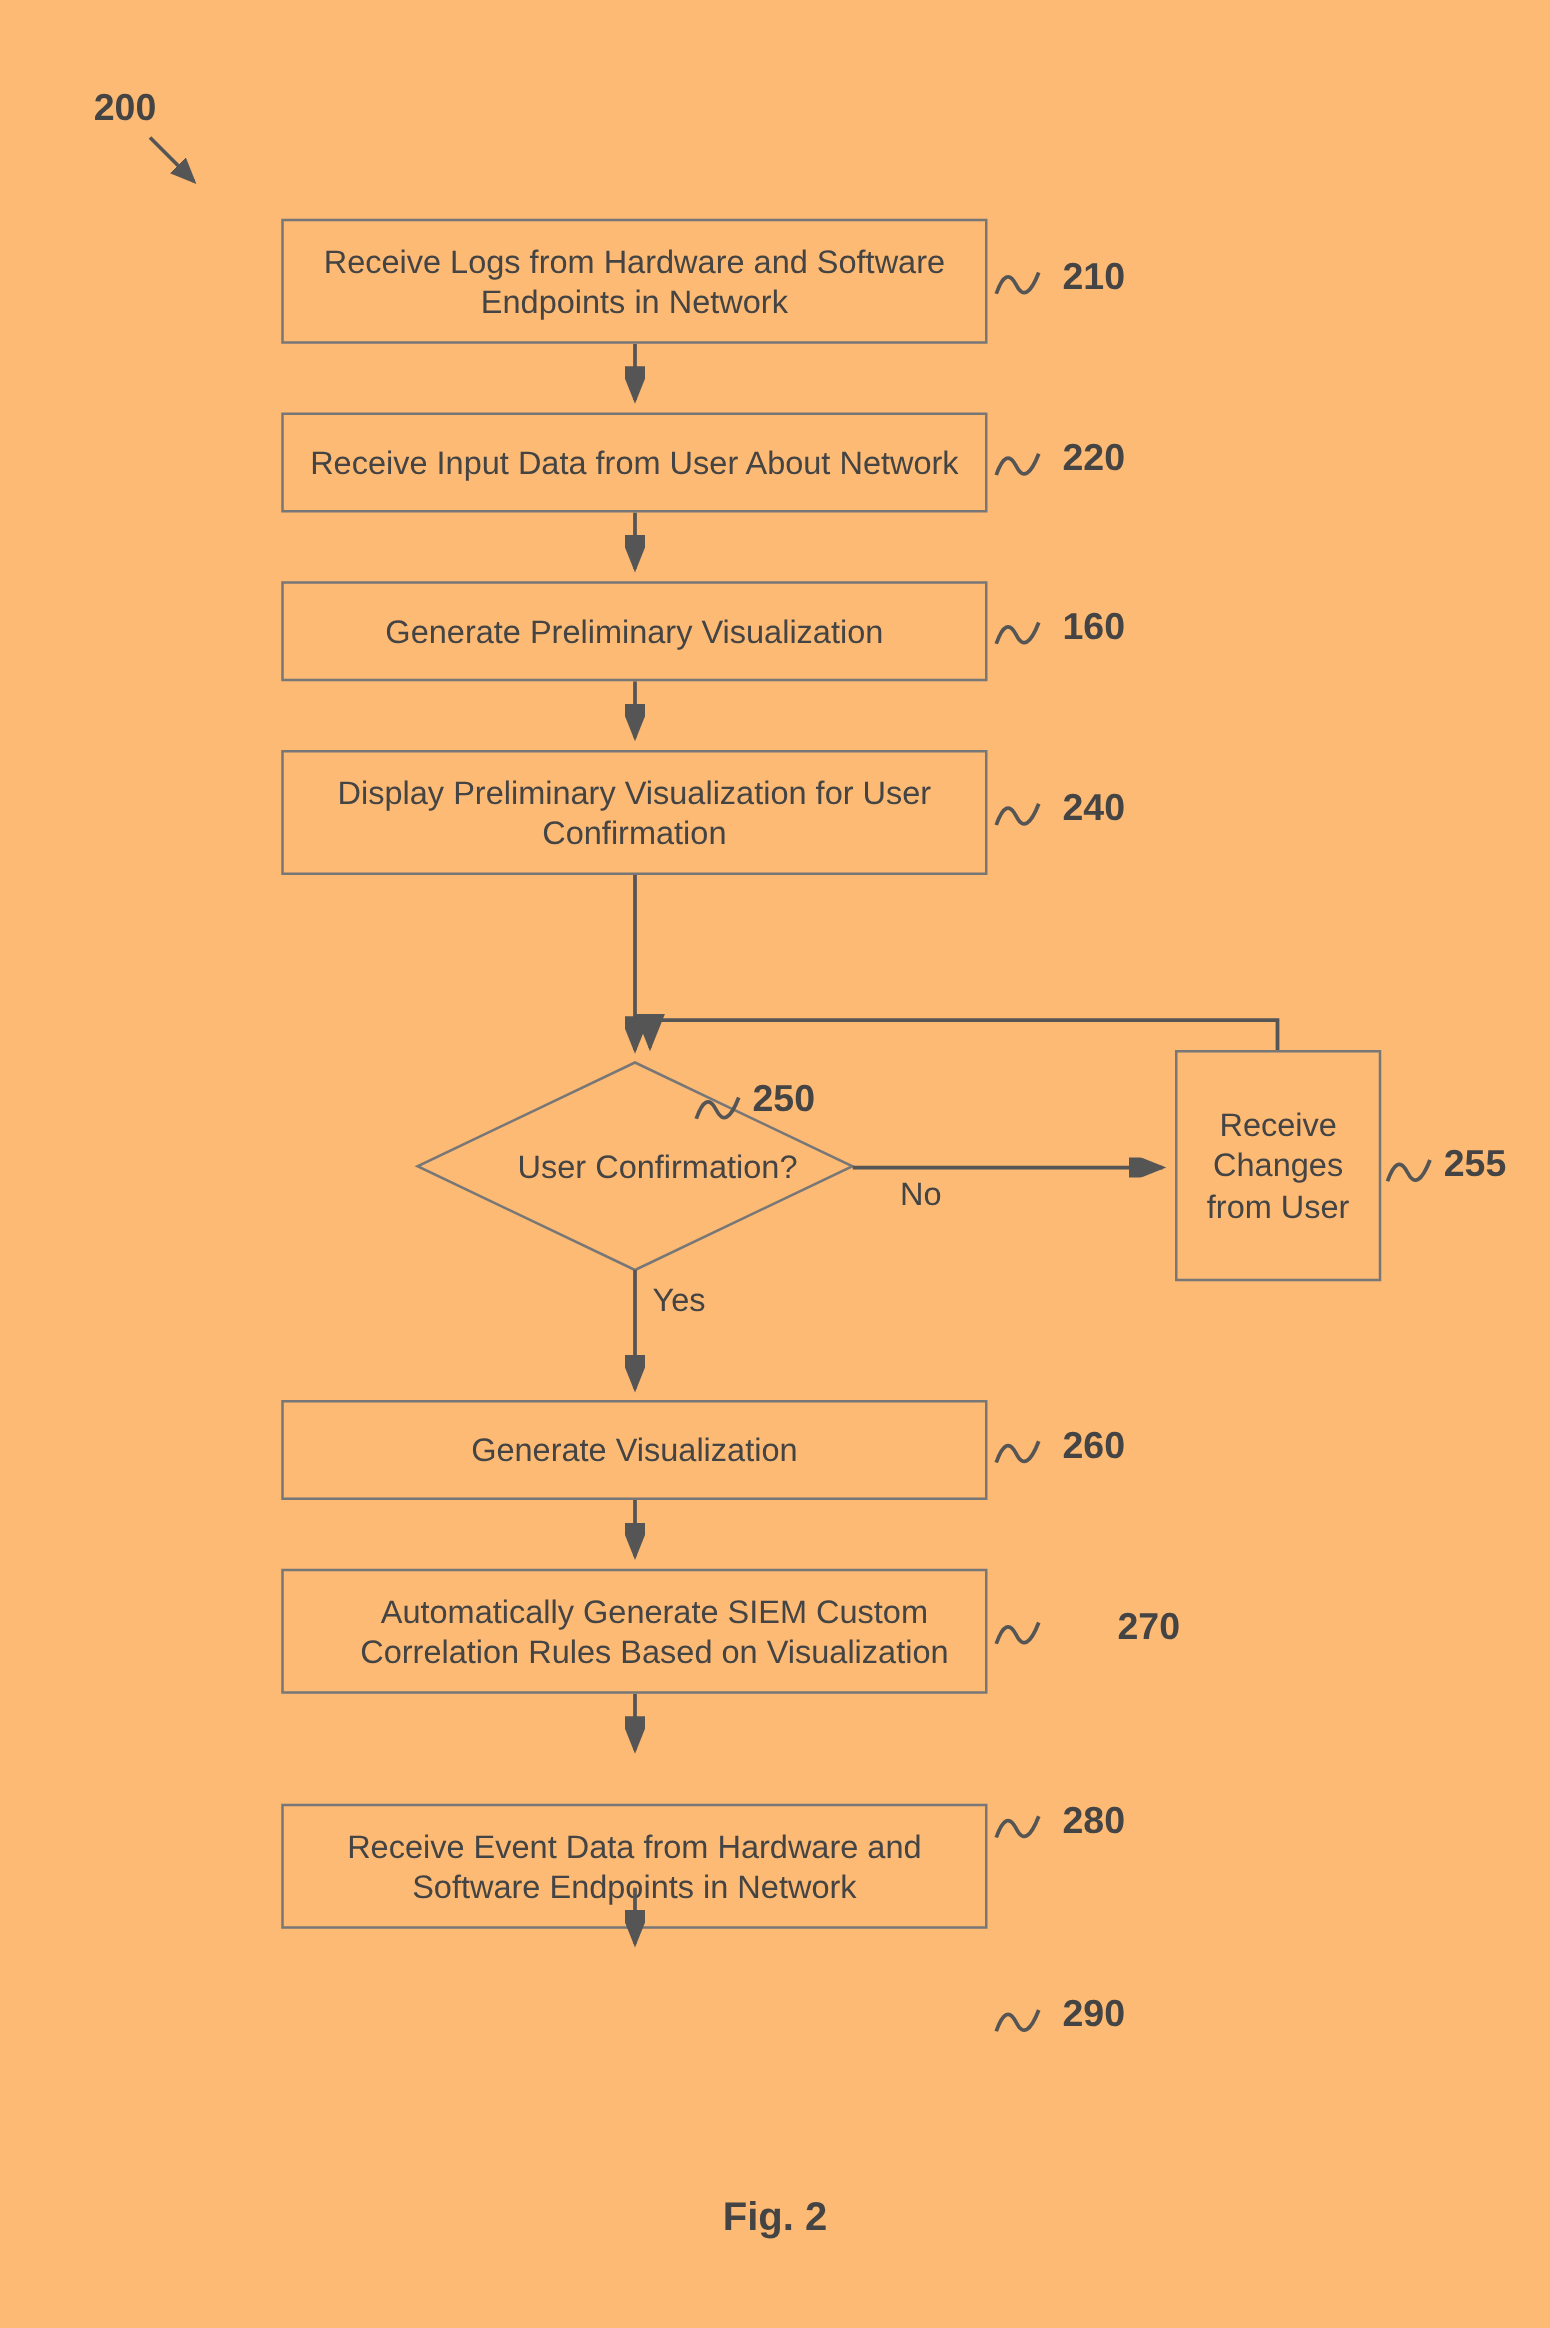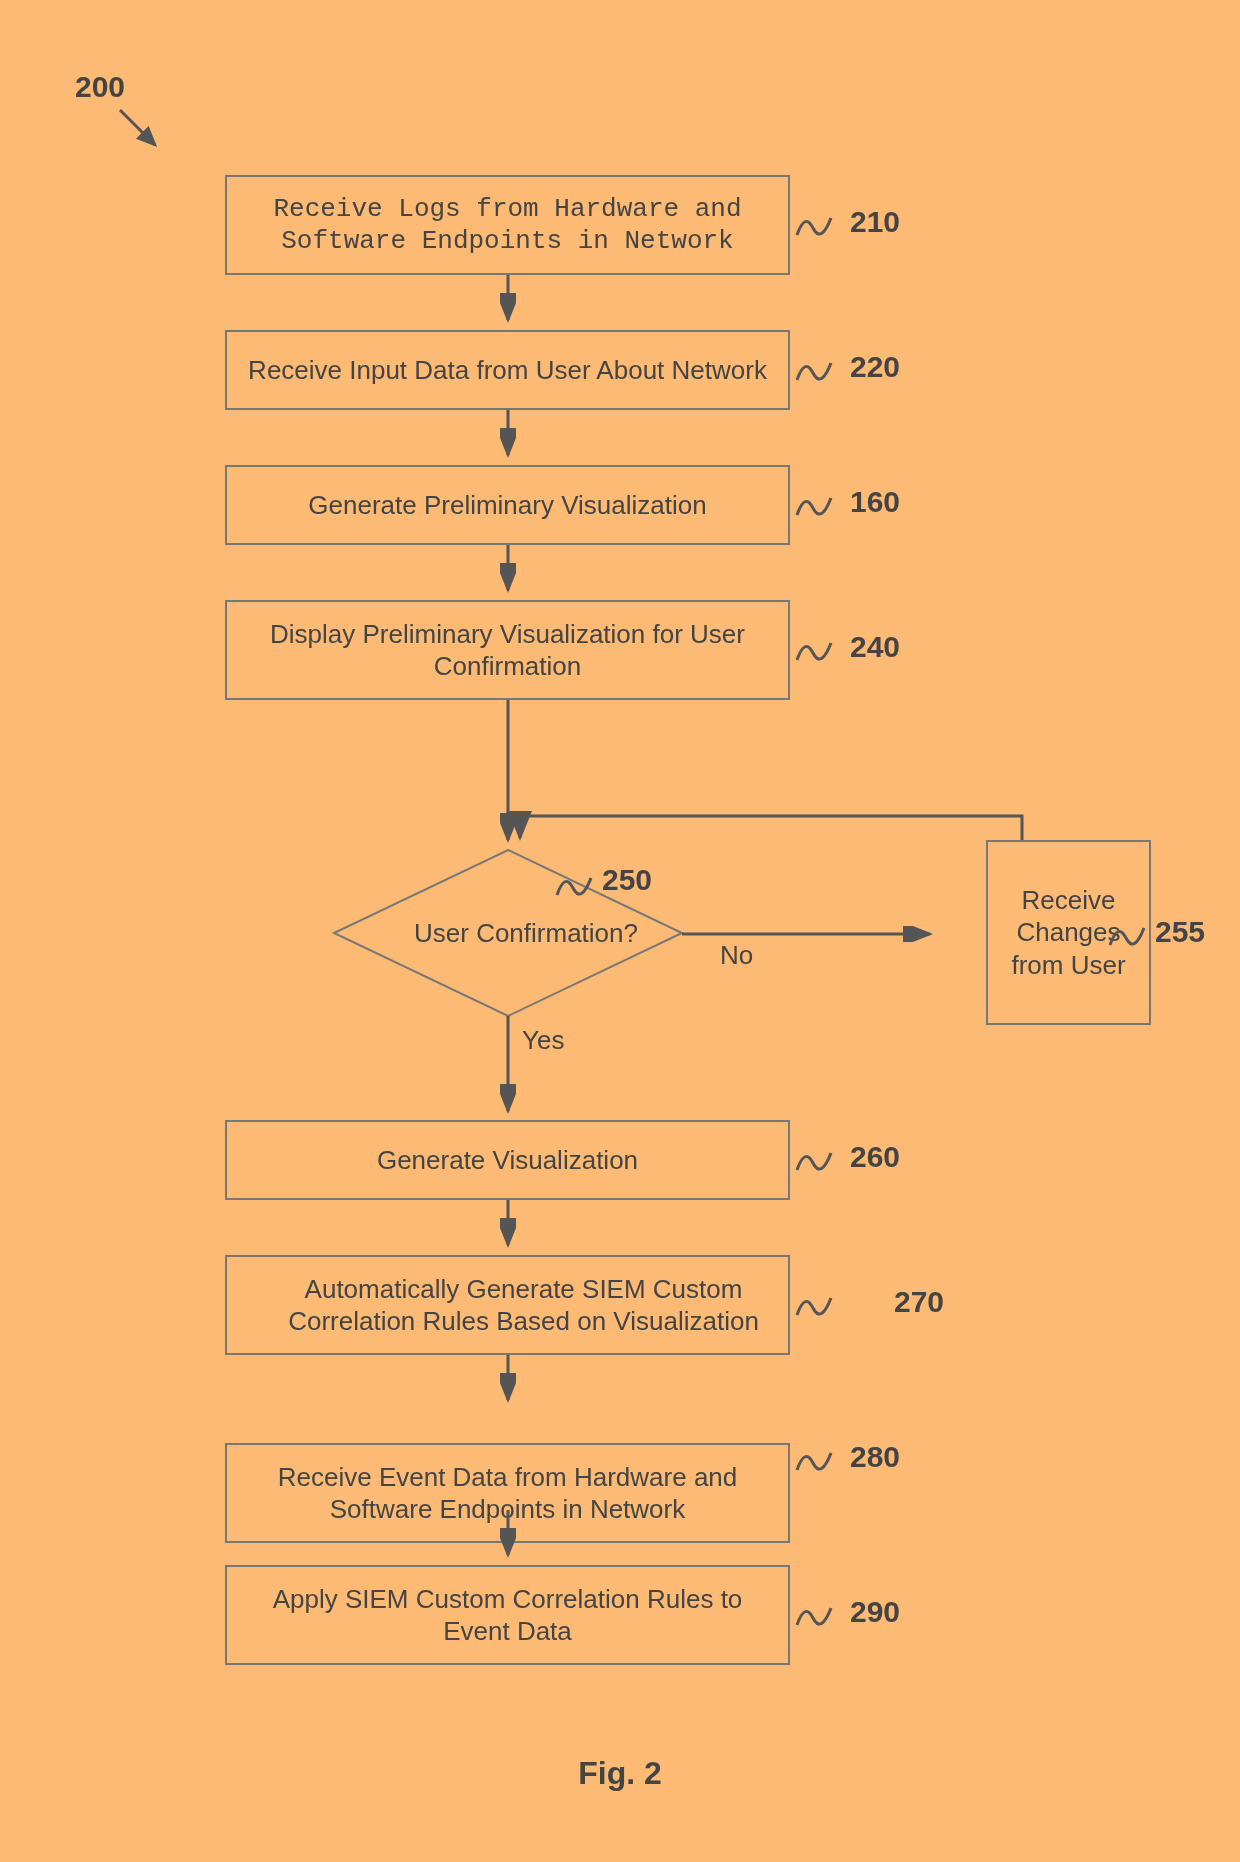--- a/index.html
+++ b/index.html
@@ -93,21 +93,21 @@
   </div>
 
   <svg width="0" height="0" style="position:absolute">
     <defs>
       <marker id="arrowhead" markerWidth="12" markerHeight="12" refX="9" refY="4" orient="auto">
         <path d="M0,0 L10,4 L0,8 Z" fill="#555"></path>
       </marker>
     </defs>
   </svg>
 
-  <div class="box" style="left:225px; top:175px; width:565px; height:100px;font-family:Liberation Mono, monospace;">
+  <div class="box" style="left:225px; top:175px; width:565px; height:100px;">
     <span>Receive Logs from Hardware and Software Endpoints in Network</span>
   </div>
   <div class="squiggle" style="left:795px; top:210px;">
     <svg viewBox="0 0 40 30">
         <path d="M2 25 Q 10 2, 18 18 Q 26 34, 36 8" stroke="#555" stroke-width="3" fill="none"></path>
       </svg>
   </div>
   <div class="label" style="left:850px; top:205px;">210</div>
   <div class="connector" style="left:500px; top:275px;">
     <svg width="16" height="55">
@@ -182,21 +182,21 @@
   </div>
   <div class="small-label" style="left:720px; top:940px;">No</div>
 
   <div class="connector" style="left:500px; top:1016px;">
     <svg width="16" height="105">
         <line x1="8" y1="0" x2="8" y2="95" stroke="#555" stroke-width="3" marker-end="url(#arrowhead)"></line>
       </svg>
   </div>
   <div class="small-label" style="left:522px; top:1025px;">Yes</div>
 
-  <div class="box" style="left:940px; top:840px; width:165px; height:185px;margin-left:46px;">
+  <div class="box" style="left:940px; top:840px; width:165px; height:185px;">
     <span>Receive Changes from User</span>
   </div>
   <div class="squiggle" style="left:1108px; top:920px;">
     <svg viewBox="0 0 40 30">
         <path d="M2 25 Q 10 2, 18 18 Q 26 34, 36 8" stroke="#555" stroke-width="3" fill="none"></path>
       </svg>
   </div>
   <div class="label" style="left:1155px; top:915px;">255</div>
 
   <div class="connector" style="left:500px; top:808px;">
@@ -244,23 +244,20 @@
         <path d="M2 25 Q 10 2, 18 18 Q 26 34, 36 8" stroke="#555" stroke-width="3" fill="none"></path>
       </svg>
   </div>
   <div class="label" style="left:850px; top:1440px;">280</div>
   <div class="connector" style="left:500px; top:1510px;">
     <svg width="16" height="55">
         <line x1="8" y1="0" x2="8" y2="45" stroke="#555" stroke-width="3" marker-end="url(#arrowhead)"></line>
       </svg>
   </div>
 
-  <div class="box" style="left:225px; top:1565px; width:565px; height:100px;">
-    <span>Apply SIEM Custom Correlation Rules to Event Data</span>
-  </div>
   <div class="squiggle" style="left:795px; top:1600px;">
     <svg viewBox="0 0 40 30">
         <path d="M2 25 Q 10 2, 18 18 Q 26 34, 36 8" stroke="#555" stroke-width="3" fill="none"></path>
       </svg>
   </div>
   <div class="label" style="left:850px; top:1595px;">290</div>
 
   <div class="fig-label" style="left:520px; top:1755px;">Fig. 2</div>
 
 </div>

